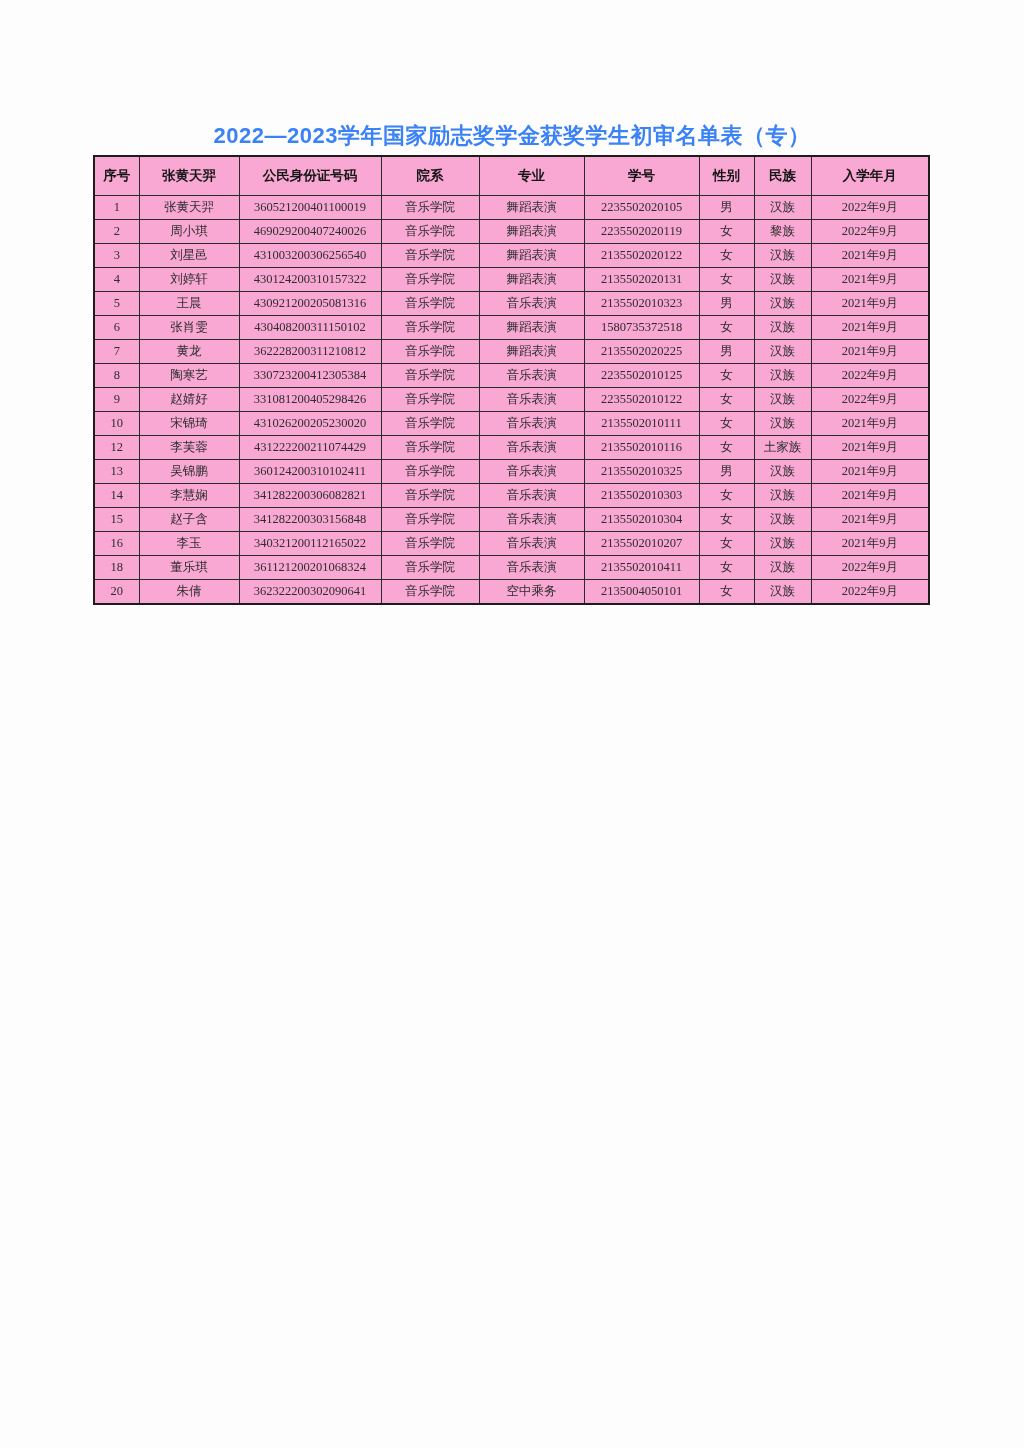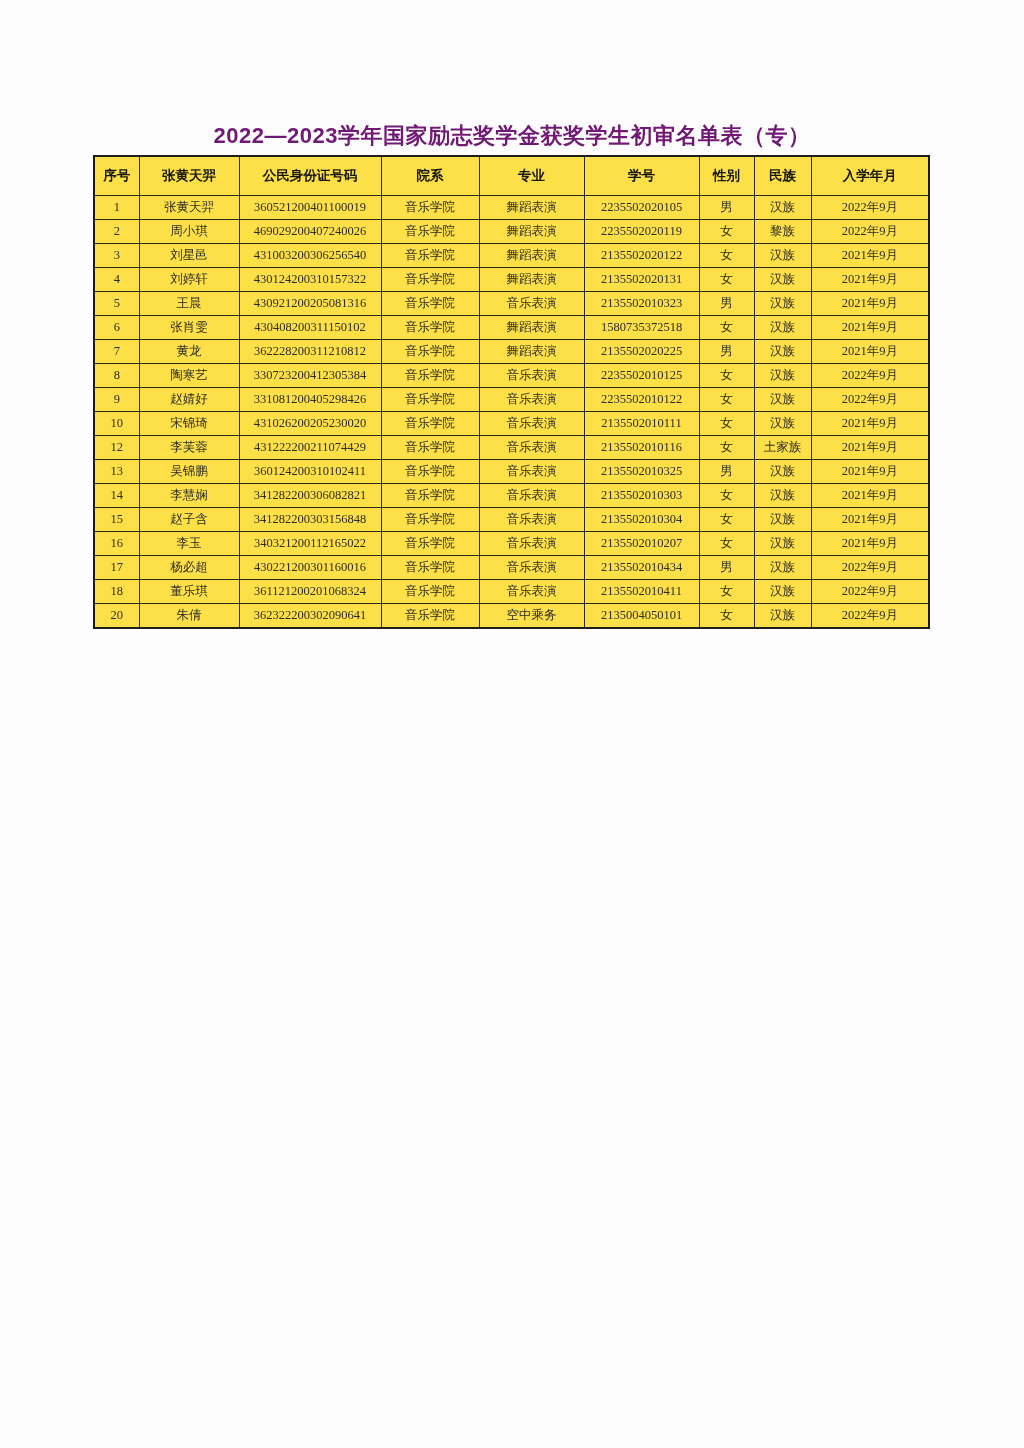--- a/index.html
+++ b/index.html
@@ -20,31 +20,31 @@
   .doc-title {
     margin: 0;
     padding-top: 123px;
     width: 1024px;
     text-align: center;
     font-family: "Liberation Sans", "DejaVu Sans", sans-serif;
     font-weight: 700;
     font-size: 22px;
     line-height: 26px;
     letter-spacing: 0.5px;
-    color: #701a75;
+    color: #3b82f6;
     white-space: nowrap;
   }
   table.roster {
     position: absolute;
     left: 93px;
     top: 155px;
     width: 835px;
     border-collapse: collapse;
     table-layout: fixed;
-    background: #fde047;
+    background: #f9a8d4;
   }
   table.roster, table.roster th, table.roster td {
     border: 1px solid #2a2a2a;
   }
   table.roster {
     border: 2px solid #1c1c1c;
   }
   table.roster th {
     height: 38px;
     font-family: "Liberation Sans", "DejaVu Sans", sans-serif;
@@ -266,31 +266,20 @@
           <td>李玉</td>
           <td>340321200112165022</td>
           <td>音乐学院</td>
           <td>音乐表演</td>
           <td>2135502010207</td>
           <td>女</td>
           <td>汉族</td>
           <td>2021年9月</td>
         </tr>
         <tr>
-          <td>17</td>
-          <td>杨必超</td>
-          <td>430221200301160016</td>
-          <td>音乐学院</td>
-          <td>音乐表演</td>
-          <td>2135502010434</td>
-          <td>男</td>
-          <td>汉族</td>
-          <td>2022年9月</td>
-        </tr>
-        <tr>
           <td>18</td>
           <td>董乐琪</td>
           <td>361121200201068324</td>
           <td>音乐学院</td>
           <td>音乐表演</td>
           <td>2135502010411</td>
           <td>女</td>
           <td>汉族</td>
           <td>2022年9月</td>
         </tr>

